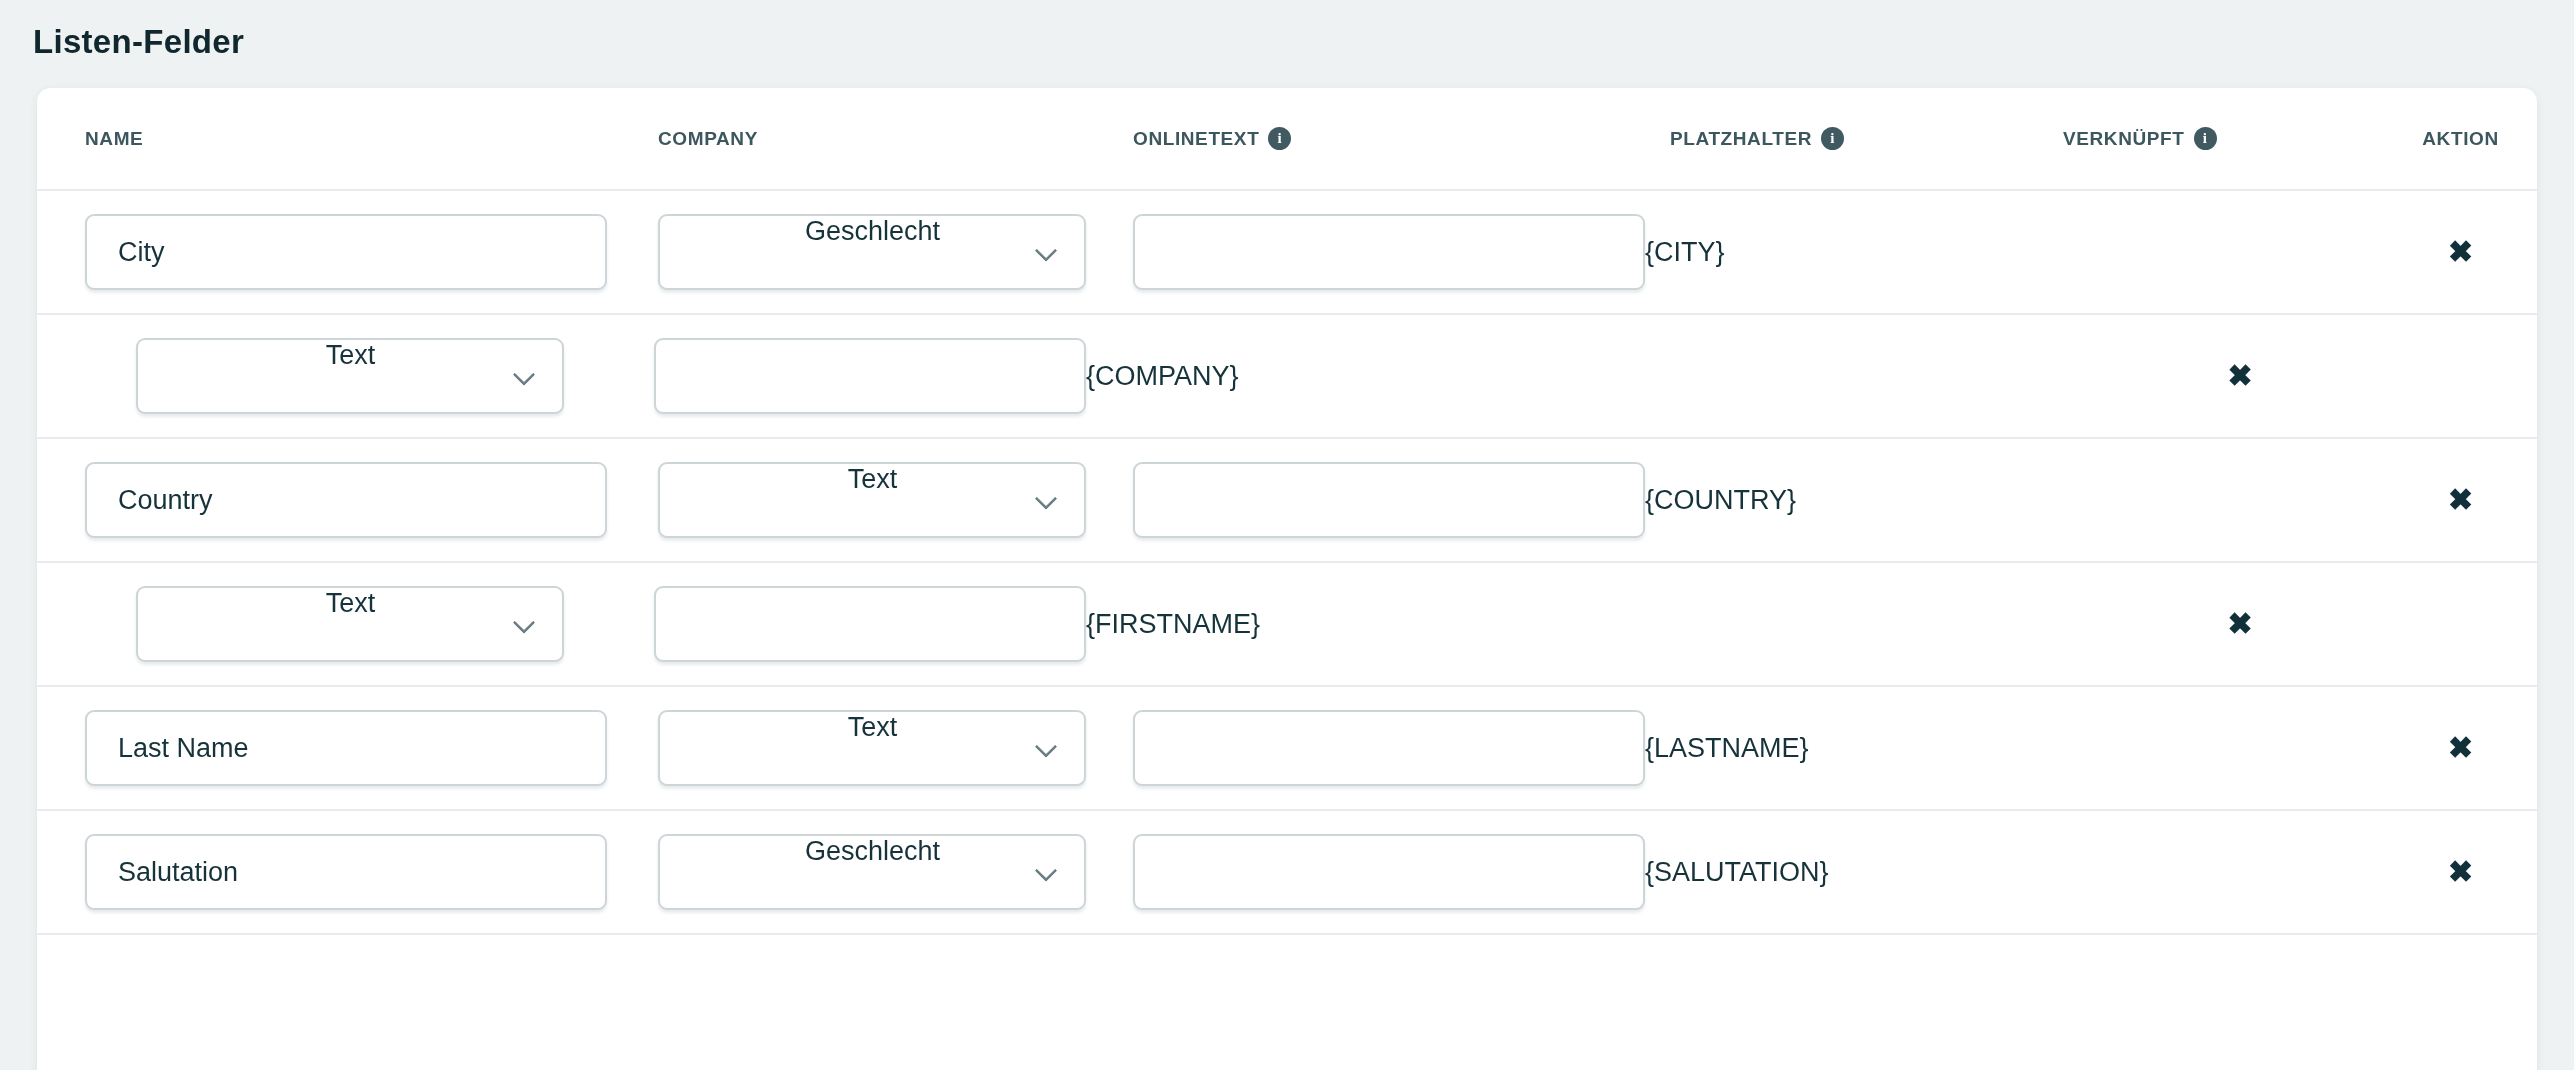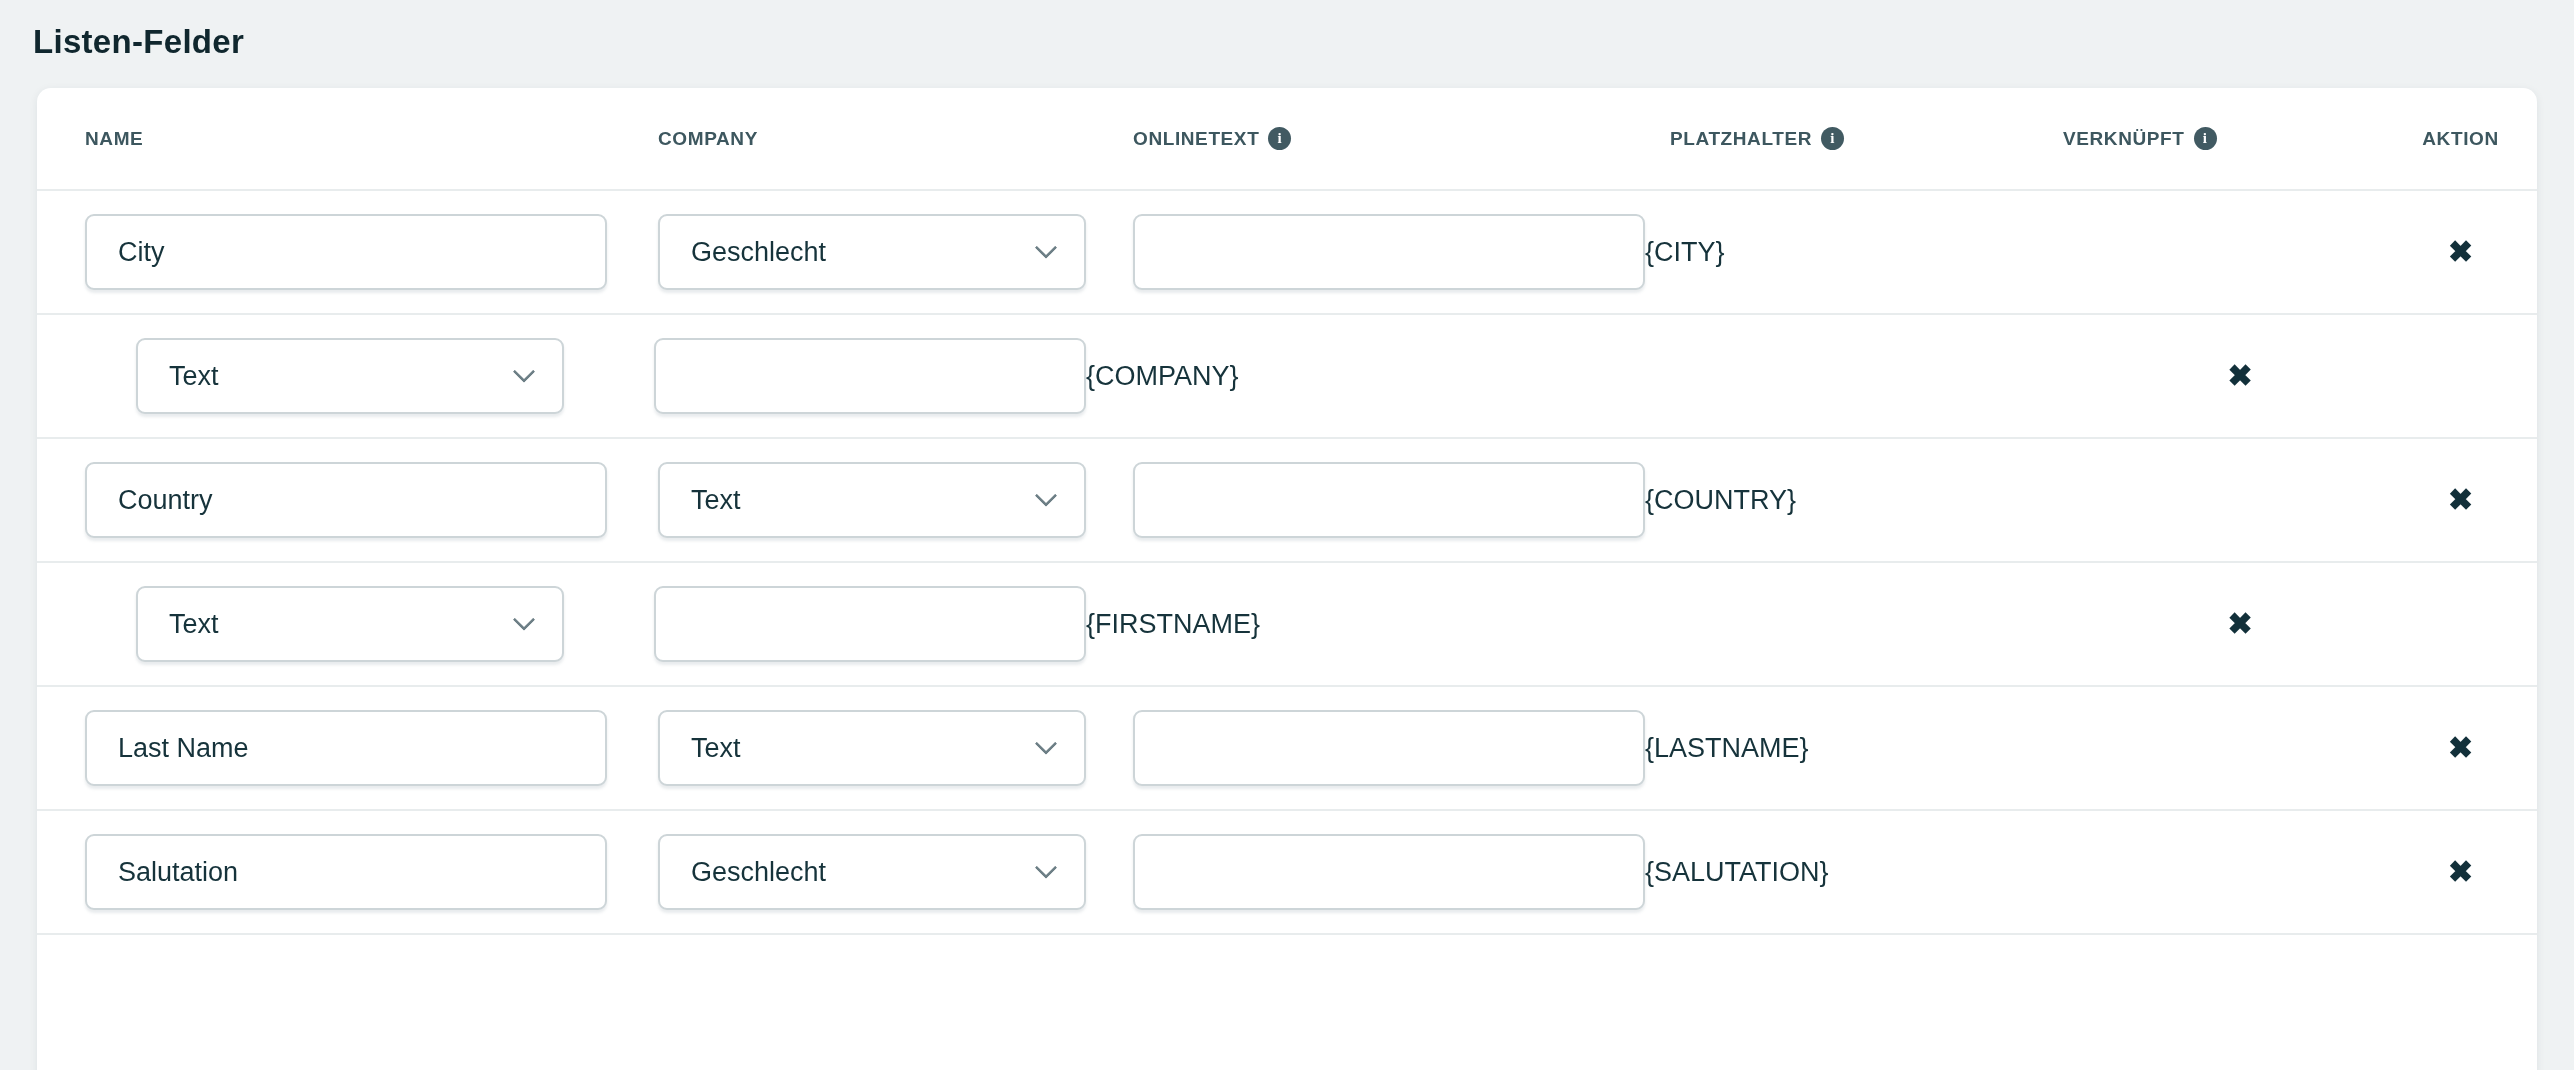--- a/index.html
+++ b/index.html
@@ -92,20 +92,21 @@
     border: 2px solid #cdd5d8;
     border-radius: 9px;
     background: #ffffff;
     box-shadow: 0 3px 3px rgba(125,145,155,0.18);
     display: flex;
     align-items: center;
     padding: 0 30px 0 31px;
     font-size: 27px;
     color: #16333b;
     cursor: pointer;
+    flex-direction: column;
   }
   .chevron {
     margin-left: auto;
     width: 16px; height: 16px;
     border-right: 3px solid #6d7f86;
     border-bottom: 3px solid #6d7f86;
     border-radius: 1px;
     transform: rotate(45deg) translate(-3px, -3px);
   }
   .cell-ph {

